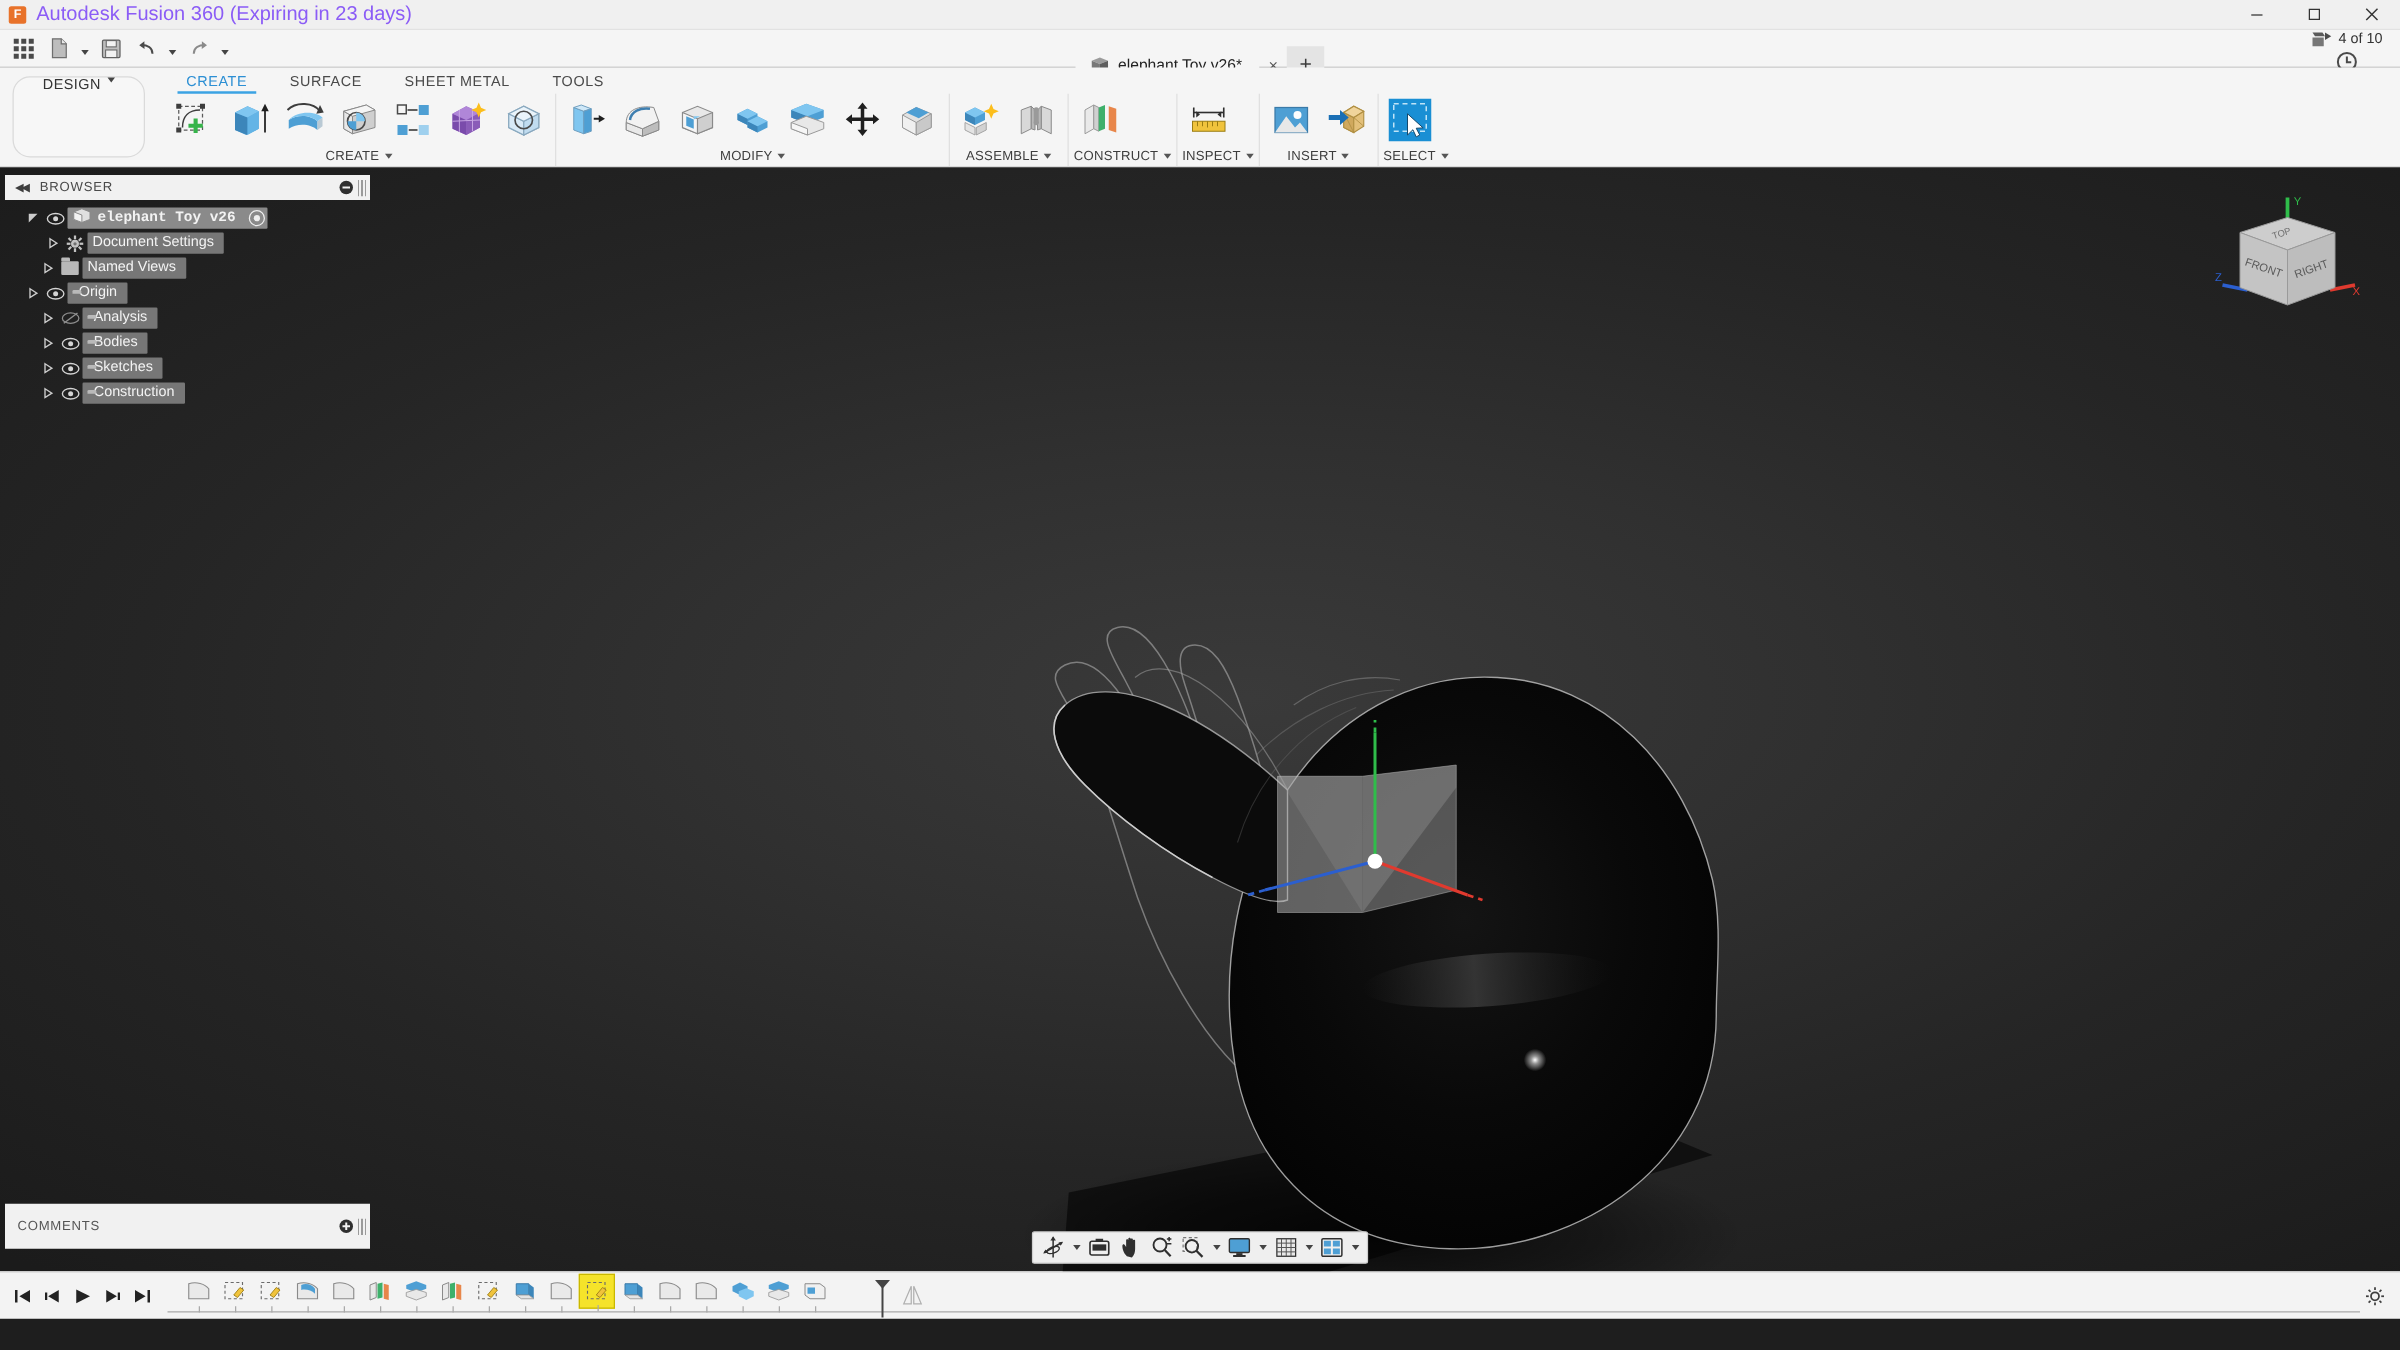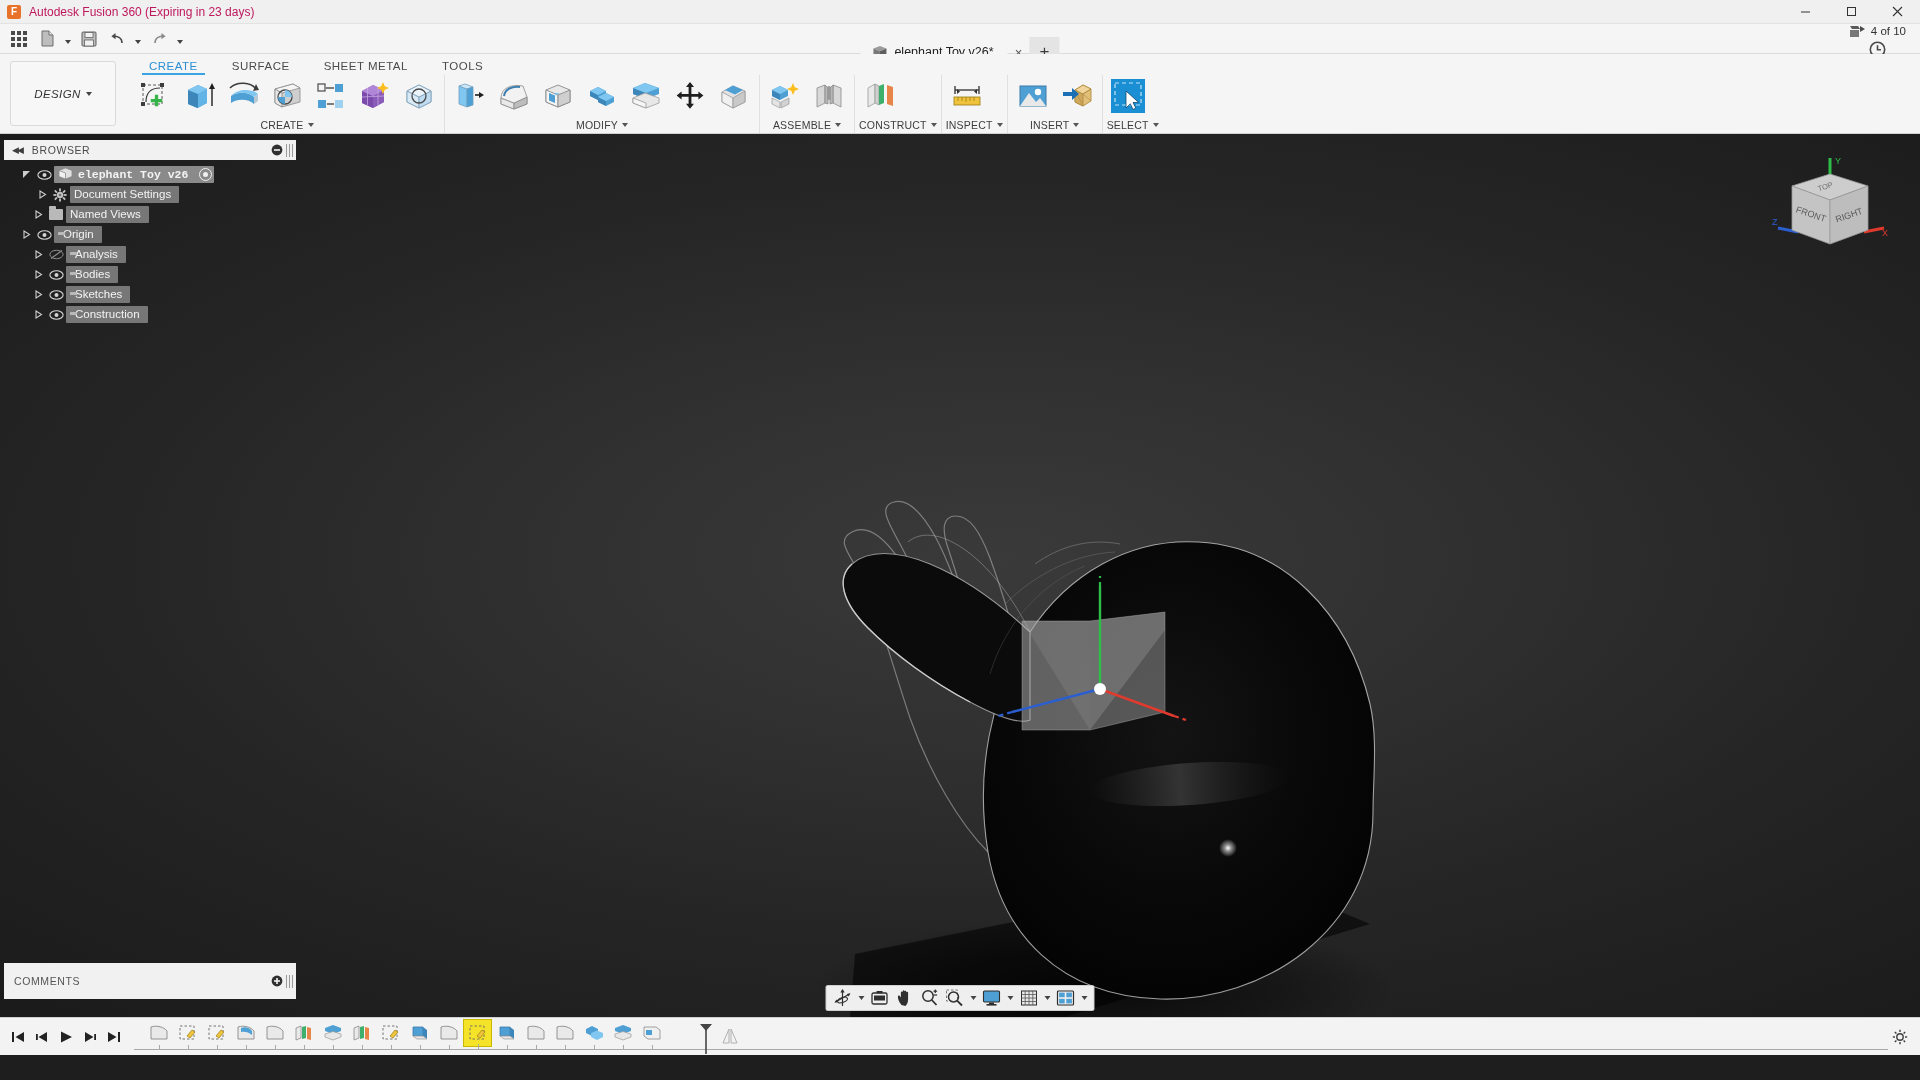--- a/index.html
+++ b/index.html
@@ -13,21 +13,21 @@
   
   .titlebar {
     height: 24px; background: #f0f0f0; display: flex; align-items: center;
     border-bottom: 1px solid #e2e2e2;
   }
   .tb-logo {
     width: 14px; height: 14px; margin-left: 7px; margin-right: 8px;
     background: #e8722a; border-radius: 2px; color: #fff;
     font-size: 10px; font-weight: bold; line-height: 14px; text-align: center;
   }
-  .tb-title { font-size: 12px; color: #be185d; }
+  .tb-title { font-size: 16px; color: #8b5cf6; }
   .tb-spacer { flex: 1; }
   .tb-btn {
     width: 46px; height: 24px; display: flex; align-items: center; justify-content: center;
     color: #333;
   }
   .tb-btn svg { display: block; }
 
   
   .appbar {
     height: 30px; background: #f5f5f5; display: flex; align-items: center;
@@ -79,23 +79,23 @@
     display: flex; align-items: center; justify-content: center; margin-left: 6px;
     letter-spacing: 0.3px;
   }
 
   
   .ribbon {
     height: 80px; background: #f5f5f5; display: flex; align-items: stretch;
     border-bottom: 1px solid #d0d0d0; position: relative;
   }
   .design-box {
-    width: 106px; margin: 7px 6px 7px 10px; border: 1px solid #dadada; border-radius: 3px;
-    background: #f7f7f7; display: flex; align-items: center; justify-content: center;
-    gap: 5px; font-size: 11.5px; color: #333; letter-spacing: .4px; font-style: italic;
+    width: 106px; margin: 7px 6px 7px 10px; border: 1px solid #dadada; border-radius: 14px;
+    background: #f7f7f7; display: flex; justify-content: center;
+    gap: 5px; font-size: 11.5px; color: #333; letter-spacing: .4px;
   }
   .ribbon-main { flex: 1; display: flex; flex-direction: column; min-width: 0; }
   .ribbon-tabs { height: 22px; display: flex; align-items: flex-end; gap: 0; padding-left: 10px; }
   .rtab {
     font-size: 11.5px; letter-spacing: .5px; color: #4a4a4a; padding: 0 17px 3px 17px;
     position: relative;
   }
   .rtab.active { color: #2c8fd4; }
   .rtab.active::after {
     content: ""; position: absolute; left: 10px; right: 10px; bottom: 0;

